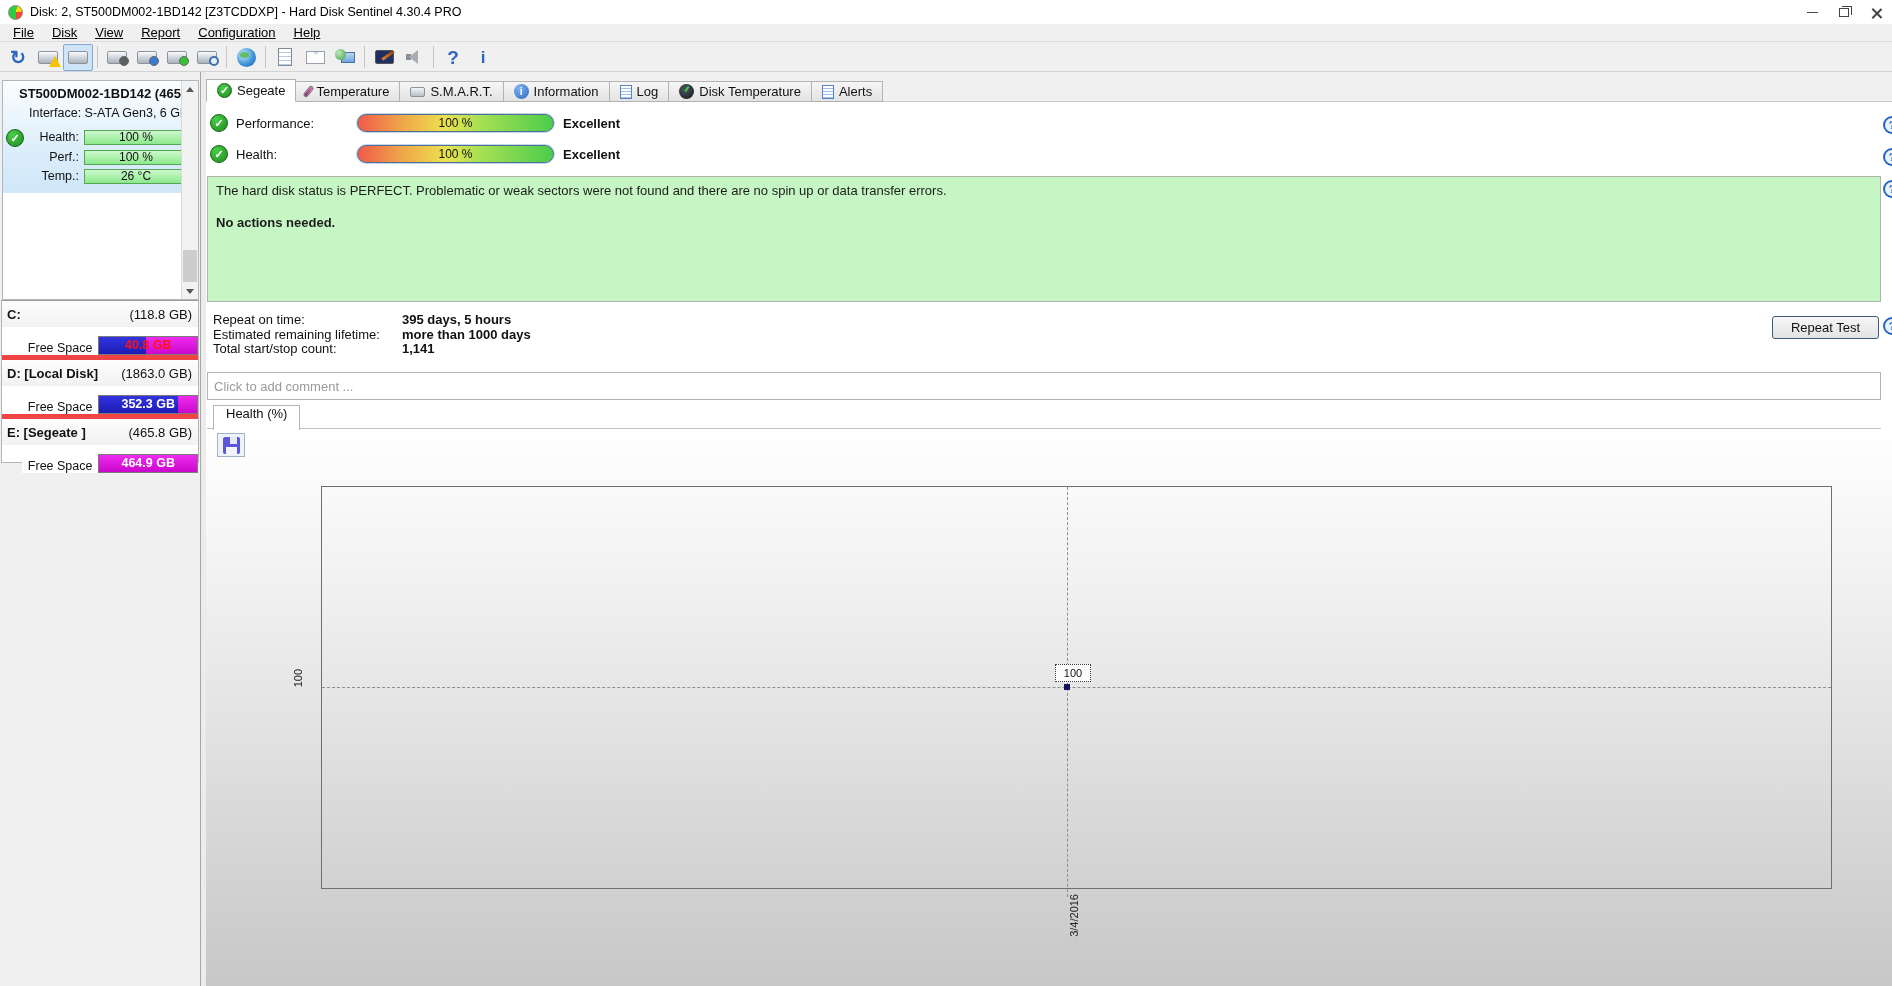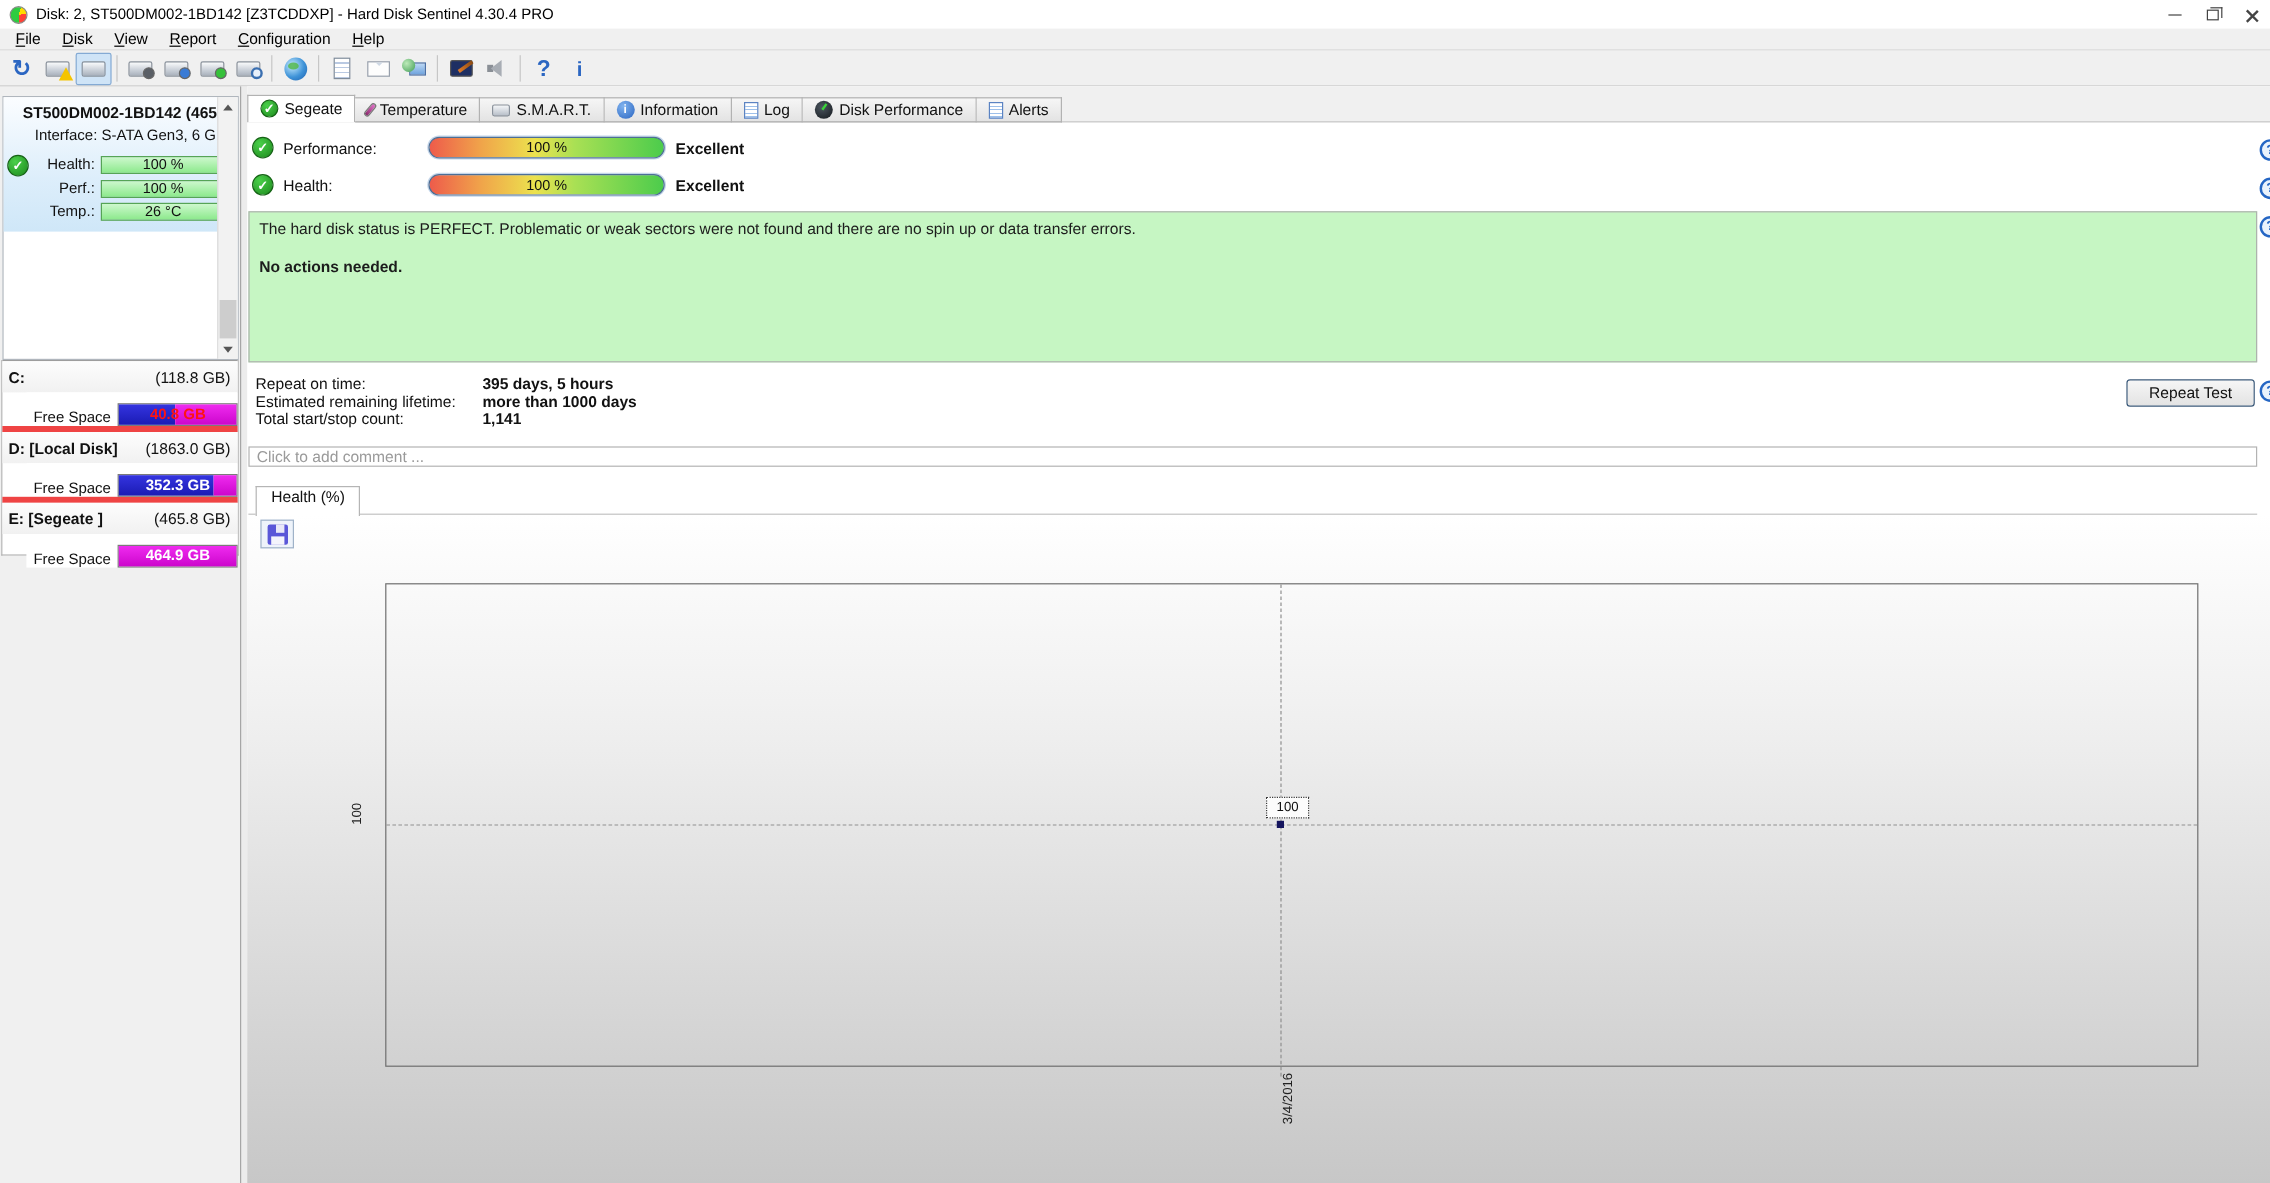--- a/index.html
+++ b/index.html
@@ -15,21 +15,21 @@
   .t-controls { position:absolute; right:0; top:0; height:24px; display:flex; }
   .tc-btn { width:32px; height:24px; display:flex; align-items:center; justify-content:center; }
   .g-min { width:11px; height:1px; background:#444; }
   .g-max { width:10px; height:9px; border:1px solid #444; position:relative; }
   .g-max::before { content:""; position:absolute; left:2px; top:-3px; width:9px; height:8px; border:1px solid #444; border-bottom:none; border-left:none; }
   .g-close { position:relative; width:11px; height:11px; }
   .g-close::before,.g-close::after { content:""; position:absolute; left:5px; top:0; width:1.5px; height:13px; background:#444; }
   .g-close::before { transform:rotate(45deg); } .g-close::after { transform:rotate(-45deg); }
 
   
-  .menubar { position:absolute; top:24px; left:0; right:0; height:18px; background:#f0f0f0; display:flex; align-items:center; padding-left:4px; border-bottom:1px solid #dcdcdc; }
+  .menubar { position:absolute; top:24px; left:0; right:0; height:18px; background:#f0f0f0; display:flex; align-items:center; padding-left:4px; border-bottom:1px solid #dcdcdc;text-decoration:underline; }
   .menu-item { display:inline-block; padding:1px 9px; color:#000; }
   .menu-item::first-letter { text-decoration:underline; }
 
   
   .toolbar { position:absolute; top:43px; left:0; right:0; height:29px; background:#f0f0f0; display:flex; align-items:center; padding-left:3px; border-bottom:1px solid #d2d2d2; }
   .tb-cell { width:30px; height:27px; display:flex; align-items:center; justify-content:center; position:relative; }
   .tb-cell.pressed { background:#cfe4f7; border:1px solid #84aad4; border-radius:2px; }
   .tb-sep { width:1px; height:22px; background:#c6c6c6; margin:0 4px; }
   .gly { font-weight:bold; color:#2b66c2; font-size:19px; line-height:1; }
   .gly.small { font-size:17px; }
@@ -103,21 +103,21 @@
 
   .statusbox { position:absolute; left:1px; top:104px; width:1674px; height:126px; background:#c6f6c3; border:1px solid #aeb2ae; padding:6px 8px; color:#1c1c1c; }
   .statusbox .l2 { margin-top:17px; font-weight:bold; }
 
   .details { position:absolute; left:7px; top:241px; font-size:13px; line-height:14.5px; }
   .dt-label { display:inline-block; width:189px; }
   .dt-value { font-weight:bold; }
 
   .btn { position:absolute; left:1566px; top:244px; width:107px; height:23px; background:linear-gradient(180deg,#f6f6f6,#e3e3e3); border:1px solid #3c5a7a; border-radius:3px; font-size:13px; display:flex; align-items:center; justify-content:center; }
 
-  .comment { position:absolute; left:1px; top:300px; width:1674px; height:17px; border:1px solid #b3b3b3; padding-left:6px; font-size:13px; font-family:"Liberation Sans",sans-serif; color:#333; }
+  .comment { position:absolute; left:1px; top:300px; width:1674px; height:28px; border:1px solid #b3b3b3; padding-left:6px; font-size:13px; font-family:"Liberation Sans",sans-serif; color:#333; }
   .comment::placeholder { color:#9a9a9a; }
 
   .chart-zone { position:absolute; left:0; top:357px; right:0; bottom:0; background:linear-gradient(180deg,#ffffff 0%,#f0f0f0 30%,#c7c7c7 100%); }
   .tabrule { position:absolute; left:1px; top:356px; width:1674px; border-top:1px solid #c2c2c2; }
   .chart-tab { position:absolute; left:7px; top:333px; height:25px; padding:0 12px; background:#fff; border:1px solid #b5b5b5; border-bottom:none; display:flex; align-items:flex-start; font-size:13px; z-index:2; }
   .save-btn { position:absolute; left:11px; top:361px; width:28px; height:24px; background:#eef3fa; border:1px solid #9fb2c8; display:flex; align-items:center; justify-content:center; z-index:2; }
   .floppy { width:17px; height:17px; background:#5a57d8; border-radius:2px; position:relative; }
   .floppy::before { content:""; position:absolute; right:3px; top:0; width:7px; height:7px; background:#e8e8f8; }
   .floppy::after { content:""; position:absolute; left:3px; bottom:0; width:11px; height:7px; background:#f4f4fc; }
 
@@ -325,21 +325,21 @@
               <span>i</span>
             </div>
           <span>Information</span>
         </div>
         <div class="tab">
           <div class="ic-doc"></div>
           <span>Log</span>
         </div>
         <div class="tab">
           <div class="ic-gauge"></div>
-          <span>Disk Performance</span>
+          <span>Disk Temperature</span>
         </div>
         <div class="tab">
           <div class="ic-doc"></div>
           <span>Alerts</span>
         </div>
       </div>
     </div>
 
     <div class="metric" style="top:41px;">
       <div class="ck">

